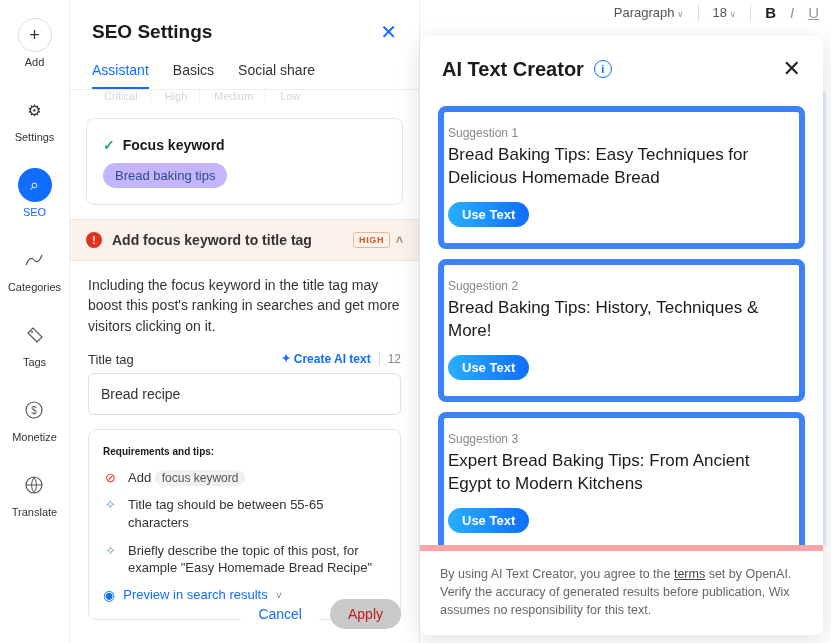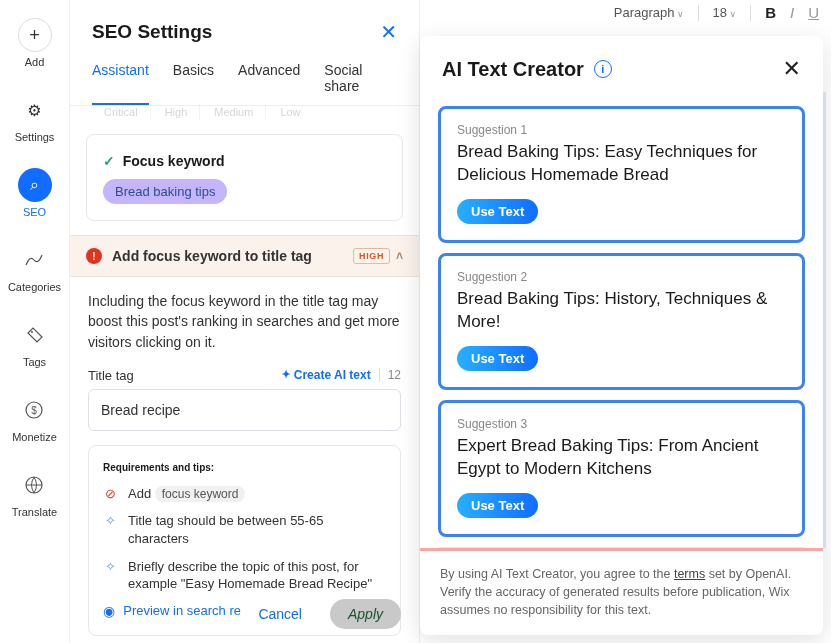--- a/index.html
+++ b/index.html
@@ -56,46 +56,46 @@
 .req-item .ico { width:15px; flex-shrink:0; text-align:center;}
 .ico.err { color:#df3320;}
 .ico.tip { color:#6aa0d8;}
 .mini-chip { background:#f1f1f1; padding:1px 7px; border-radius:10px; font-size:12px; color:#555;}
 .req-footer { display:flex; align-items:center; gap:8px; color:#116dff; font-size:13px; margin-top:4px; cursor:pointer;}
 .req-footer .eye{font-size:14px;}
 
 .panel-footer { position:absolute; right:18px; bottom:14px; display:flex; gap:10px;}
 .btn { border:none; border-radius:18px; padding:7px 18px; font-size:14px; cursor:pointer; font-weight:500;text-align:center;}
 .btn-cancel { background:#fff; color:#116dff;}
-.btn-apply { background:#c9c9c9; color:#14532d;font-style:italic;}
+.btn-apply { background:#c9c9c9; color:#b91c1c;}
 
 
 .right-area { flex:1; position:relative; background:#fff;}
 .toolbar { position:absolute; top:4px; right:12px; display:flex; align-items:center; gap:14px; color:#555; font-size:13px;}
 .tb-sep { width:1px; height:16px; background:#ddd;}
 .tb-b { font-weight:700; font-size:15px; color:#222;}
 .tb-i { font-style:italic; font-size:15px; color:#999;}
 .tb-u { text-decoration:underline; font-size:15px; color:#999;}
 .tb-drop::after{content:" ∨"; font-size:9px; color:#999;}
 
 .overlay { position:absolute; top:36px; left:0; right:8px; bottom:8px; background:#fff; border-radius:8px; box-shadow:0 6px 24px rgba(0,0,0,.12); display:flex; flex-direction:column;}
 .ov-head { display:flex; align-items:center; justify-content:space-between; padding:20px 22px 10px 22px;}
 .ov-title { display:flex; align-items:center; gap:10px; font-size:20px; font-weight:800; color:#1a1a1a;}
 .info-circle { width:18px; height:18px; border-radius:50%; border:1.5px solid #116dff; color:#116dff; font-size:11px; display:flex; align-items:center; justify-content:center; font-weight:700;}
 .ov-close { font-size:22px; color:#222; cursor:pointer;}
 
 .ov-body { flex:1; overflow:auto; padding:4px 18px 10px 18px; border-right:3px solid #0f62fe22; margin-right:-3px;}
 .ov-body::-webkit-scrollbar{width:6px;}
 .ov-body::-webkit-scrollbar-thumb{background:#0f62fe; border-radius:3px;}
-.sugg { border:3px solid #3b82f6; border-radius:8px; padding:14px 16px 16px 16px; margin:10px 0;}
+.sugg { border:6px solid #3b82f6; border-radius:8px; padding:14px 16px 16px 4px; margin:10px 0;}
 .sugg-label { font-size:12px; color:#888; margin-bottom:4px;}
 .sugg-text { font-size:17px; color:#1a1a1a; line-height:1.35; margin-bottom:12px;}
 .use-btn { background:linear-gradient(90deg,#27b0ff,#116dff); color:#fff; border:none; border-radius:14px; padding:5px 14px; font-size:13px; font-weight:600; cursor:pointer;}
 .refine { border:1px solid #e3e6ea; border-radius:2px; padding:14px 16px; margin:10px 0; display:flex; align-items:center; justify-content:space-between; font-size:15px; color:#1a1a1a; cursor:pointer;}
-.ov-foot { border-top:3px solid #fca5a5; padding:14px 20px 16px 20px; font-size:12.5px; color:#666; line-height:1.45;}
+.ov-foot { border-top:6px solid #fca5a5; padding:14px 20px 16px 20px; font-size:12.5px; color:#666; line-height:1.45;}
 .ov-foot a{color:#444; text-decoration:underline;}
 </style>
 </head>
 <body>
 
 <div class="left-rail">
   <div class="rail-item">
     <div class="rail-circle plus">+</div>
     <div class="rail-label">Add</div>
   </div>
@@ -145,21 +145,20 @@
 </div>
 
 <div class="panel">
   <div class="panel-header">
     <div class="panel-title">SEO Settings</div>
     <div class="close-x">✕</div>
   </div>
   <div class="tabs">
     <div class="tab active">Assistant</div>
     <div class="tab">Basics</div>
-    <div class="tab">Advanced</div>
     <div class="tab">Social share</div>
   </div>
   <div class="filters">
     <span>Critical</span>
     <span>High</span>
     <span>Medium</span>
     <span>Low</span>
   </div>
 
   <div class="panel-body">

